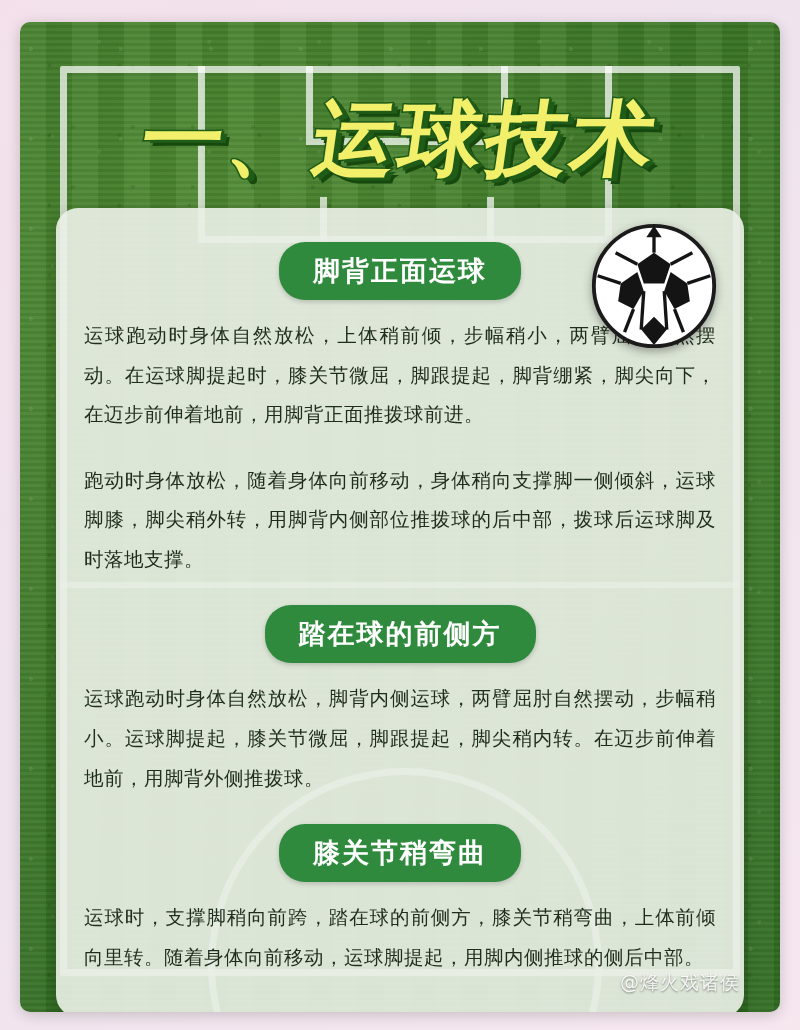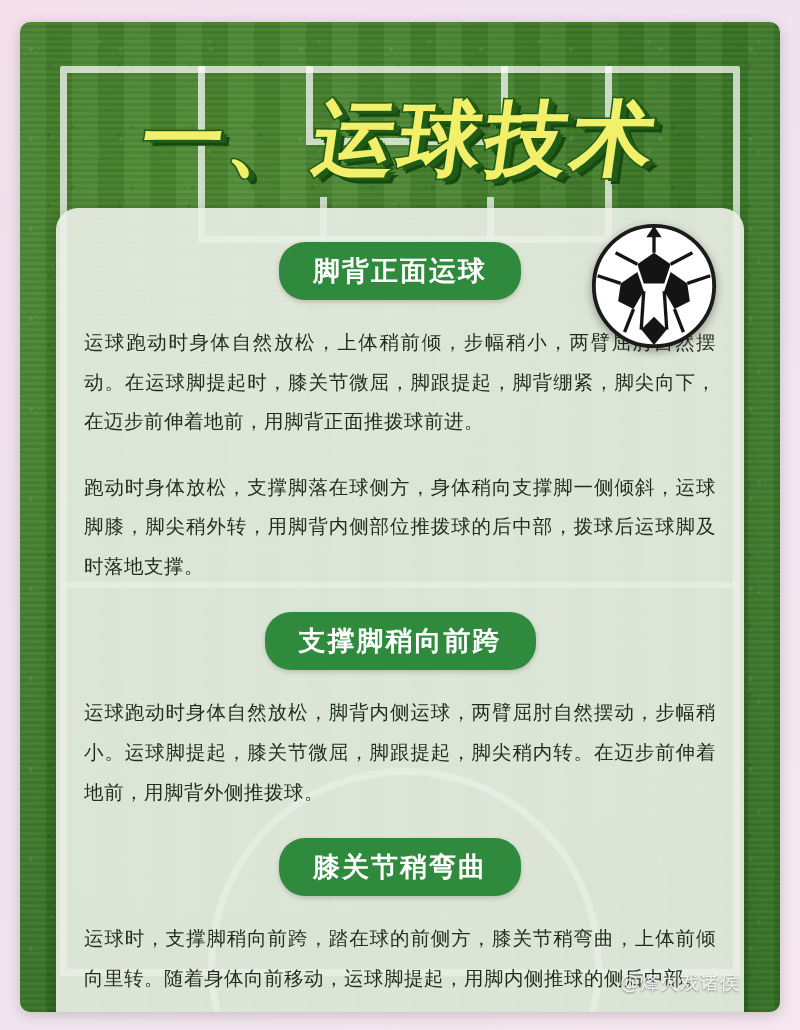--- a/index.html
+++ b/index.html
@@ -144,21 +144,21 @@
     position: relative;
     z-index: 6;
     margin: 28px 36px 0 36px;
     background: rgba(233,239,229,0.92);
     border-radius: 22px;
     padding: 34px 28px 40px 28px;
     box-shadow: 0 4px 16px rgba(0,0,0,0.18);
   }
   .sec-head {
     display: block;
-    margin: 0 auto 23px auto;
+    margin: 0 auto 16px auto;
     width: fit-content;
     background: #2f8a3d;
     color: #ffffff;
     font-family: "DejaVu Sans", "Liberation Sans", sans-serif;
     font-weight: bold;
     font-size: 27px;
     letter-spacing: 2px;
     padding: 11px 34px;
     border-radius: 26px;
     box-shadow: 0 2px 5px rgba(0,0,0,0.18);
@@ -225,23 +225,23 @@
         <line x1="42" y1="54" x2="40" y2="84"></line>
         <line x1="58" y1="54" x2="60" y2="84"></line>
       </g>
     </svg>
 
     <div class="panel">
 
       <div class="sec-head">脚背正面运球</div>
       <p class="sec-body">运球跑动时身体自然放松，上体稍前倾，步幅稍小，两臂屈肘自然摆动。在运球脚提起时，膝关节微屈，脚跟提起，脚背绷紧，脚尖向下，在迈步前伸着地前，用脚背正面推拨球前进。</p>
 
-      <p class="sec-body">跑动时身体放松，支撑脚落在球侧方，身体稍向支撑脚一侧倾斜，运球脚膝，脚尖稍外转，用脚背内侧部位推拨球的后中部，拨球后运球脚及时落地支撑。</p>
-
-      <div class="sec-head">支撑脚稍向前跨</div>
+      <p class="sec-body">跑动时身体放松，随着身体向前移动，身体稍向支撑脚一侧倾斜，运球脚膝，脚尖稍外转，用脚背内侧部位推拨球的后中部，拨球后运球脚及时落地支撑。</p>
+
+      <div class="sec-head">踏在球的前侧方</div>
       <p class="sec-body">运球跑动时身体自然放松，脚背内侧运球，两臂屈肘自然摆动，步幅稍小。运球脚提起，膝关节微屈，脚跟提起，脚尖稍内转。在迈步前伸着地前，用脚背外侧推拨球。</p>
 
       <div class="sec-head">膝关节稍弯曲</div>
       <p class="sec-body">运球时，支撑脚稍向前跨，踏在球的前侧方，膝关节稍弯曲，上体前倾向里转。随着身体向前移动，运球脚提起，用脚内侧推球的侧后中部。</p>
 
     </div>
 
     <div class="watermark">@烽火戏诸侯</div>
   </div>
 </div>

